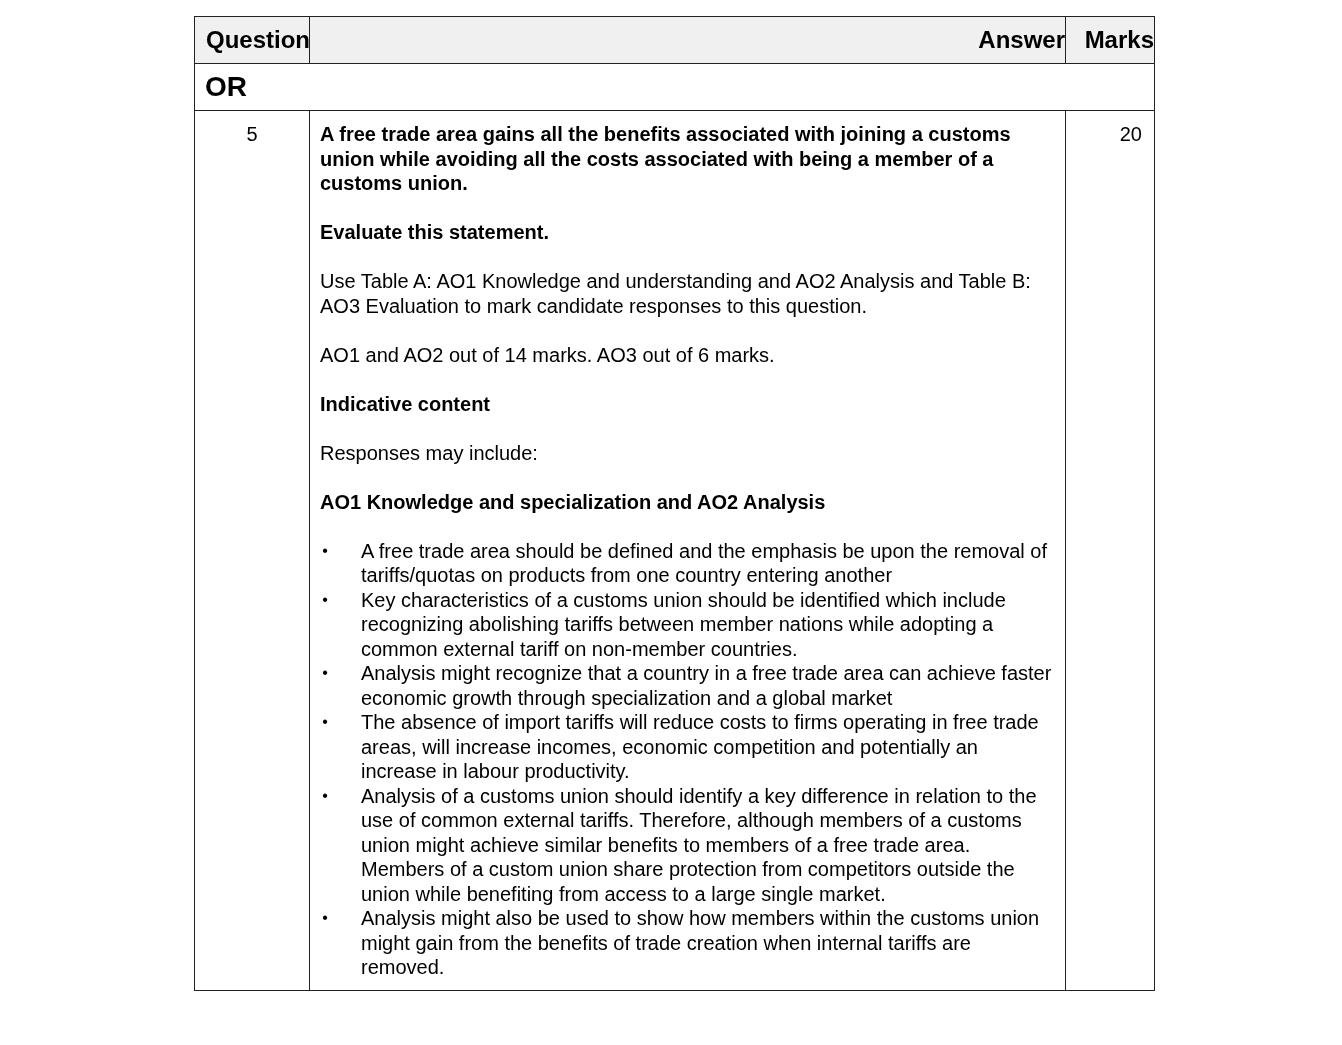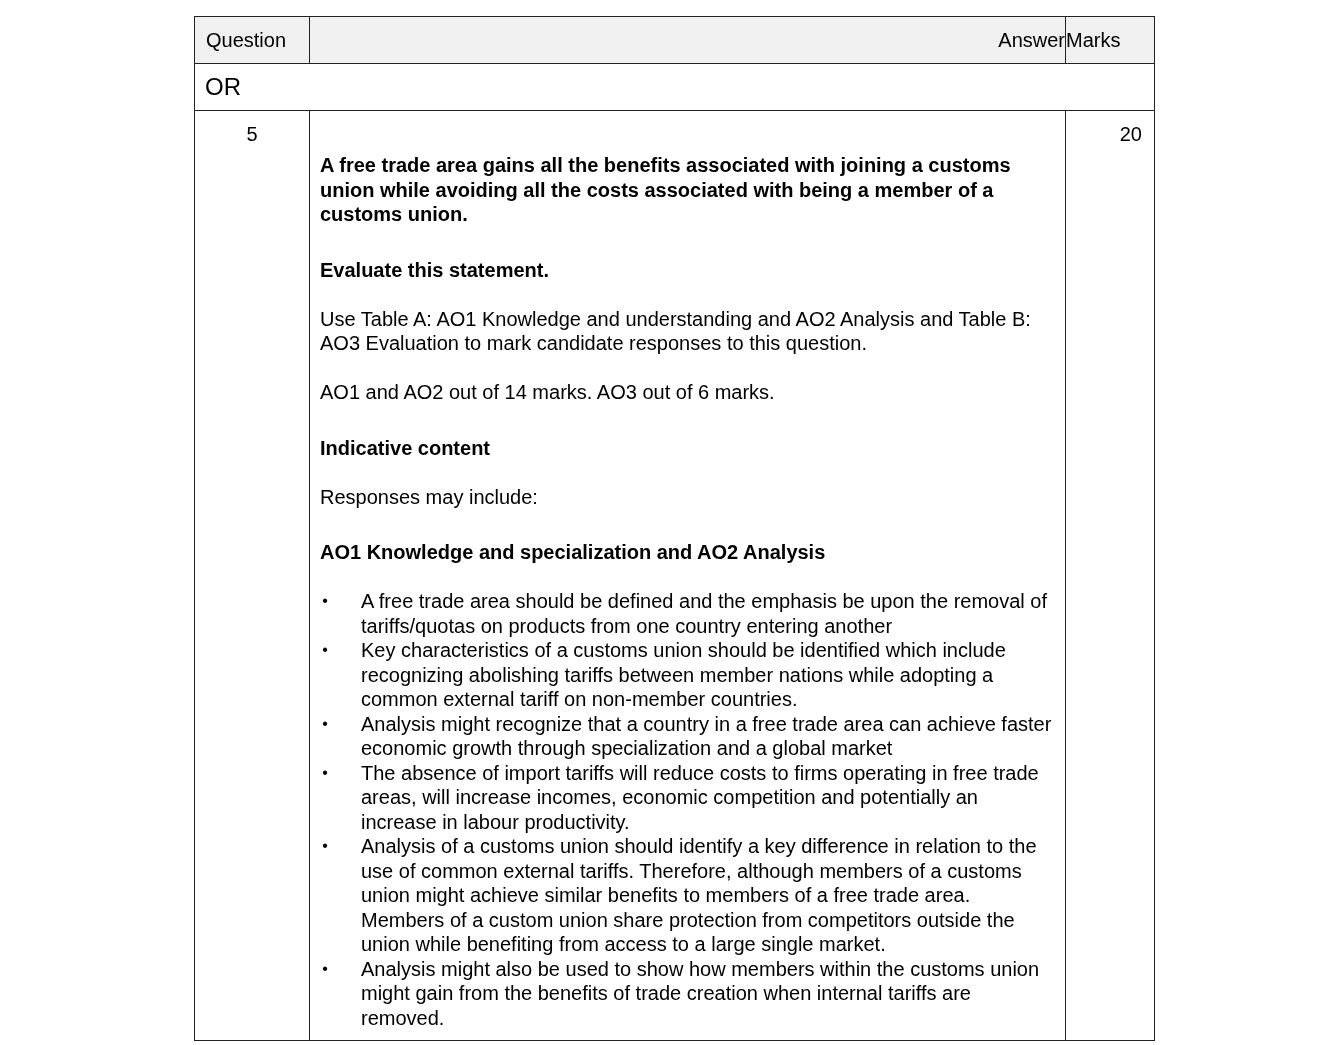--- a/index.html
+++ b/index.html
@@ -1,30 +1,30 @@
 <!DOCTYPE html>
 <html><head>
 <meta charset="utf-8">
 <style>
   html, body { margin: 0; padding: 0; background: #ffffff; }
   body { width: 1342px; height: 1045px; position: relative; font-family: "Liberation Sans", sans-serif; color: #000; }
   .sheet { position: absolute; left: 194px; top: 16px; width: 960px; }
   table.ms { border-collapse: collapse; width: 960px; table-layout: fixed; }
   table.ms td, table.ms th { border: 1.5px solid #222; vertical-align: top; padding: 0; }
   col.c1 { width: 115px; } col.c2 { width: 756px; } col.c3 { width: 89px; }
-  th { background: #f0f0f0; font-weight: normal; font-size: 20px; height: 46px; vertical-align: middle !important; }
+  th { background: #f0f0f0; font-weight: bold; font-size: 24px; height: 46px; vertical-align: middle !important; }
   th.q { text-align: left; padding-left: 11px !important; }
   th.a { text-align: right; }
-  th.m { text-align: left; }
-  td.or { font-weight: normal; font-size: 24px; height: 46px; vertical-align: middle !important; padding-left: 10px !important; }
+  th.m { text-align: right; }
+  td.or { font-weight: bold; font-size: 28px; height: 46px; vertical-align: middle !important; padding-left: 10px !important; }
   td.qnum { text-align: center; font-size: 20px; padding-top: 12px !important; }
   td.marks { text-align: right; padding: 12px 12px 0 0 !important; font-weight: normal; font-size: 20px; }
   td.ans { padding: 11px 10px 10px 10px !important; font-size: 20px; line-height: 24.5px; }
   .p { margin: 0 0 24.5px 0; }
-  .b { font-weight: bold; margin-top: 31px; }
+  .b { font-weight: bold; }
   ul.bl { list-style: none; margin: 0; padding: 0; }
   ul.bl li { position: relative; padding-left: 41px; margin: 0; }
   ul.bl li .dot { position: absolute; left: 0; top: 0; width: 10px; text-align: center; font-size: 16px; }
 </style>
 </head>
 <body>
 
 <div class="sheet">
   <table class="ms">
     <colgroup>

